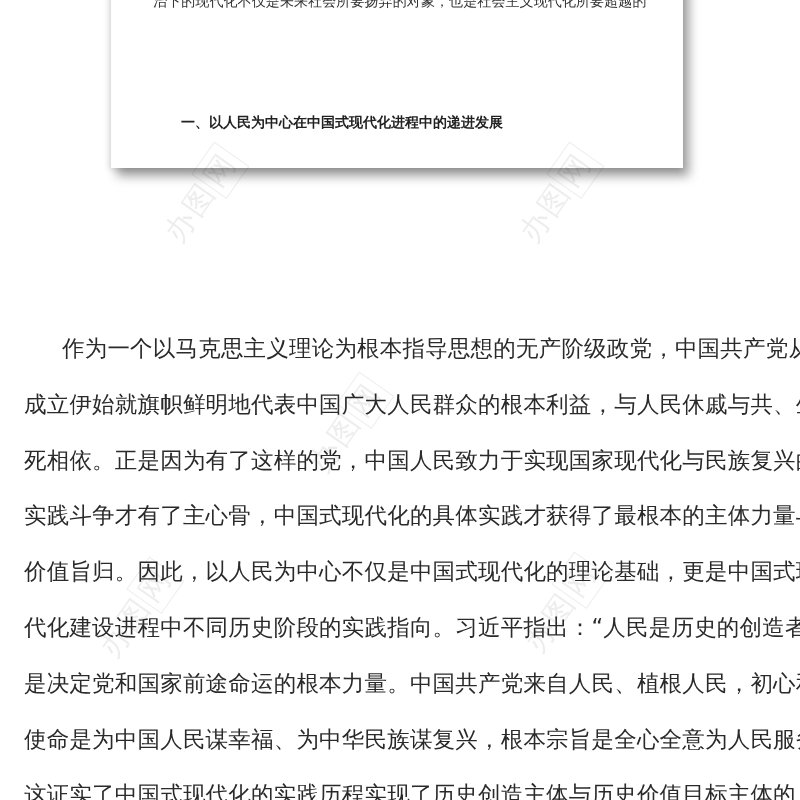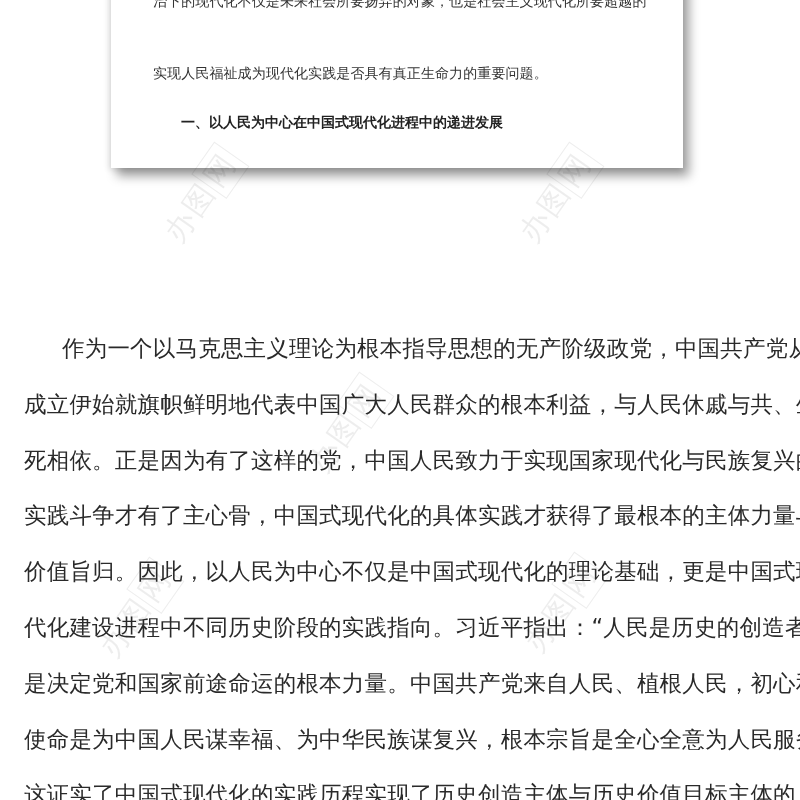--- a/index.html
+++ b/index.html
@@ -77,21 +77,20 @@
     display: inline-block;
     border: 1.5px solid rgba(0,0,0,0.07);
     padding: 0 3px;
   }
 </style>
 </head>
 <body>
 
 <div class="card">
   <div class="card-line l0">治下的现代化不仅是未来社会所要扬弃的对象，也是社会主义现代化所要超越的</div>
-  <div class="card-line l2">实现人民福祉成为现代化实践是否具有真正生命力的重要问题。</div>
   <div class="card-heading">一、以人民为中心在中国式现代化进程中的递进发展</div>
 </div>
 
 <div class="body-text">
   <div class="body-line indent">作为一个以马克思主义理论为根本指导思想的无产阶级政党，中国共产党从</div>
   <div class="body-line">成立伊始就旗帜鲜明地代表中国广大人民群众的根本利益，与人民休戚与共、生</div>
   <div class="body-line">死相依。正是因为有了这样的党，中国人民致力于实现国家现代化与民族复兴的</div>
   <div class="body-line">实践斗争才有了主心骨，中国式现代化的具体实践才获得了最根本的主体力量与</div>
   <div class="body-line">价值旨归。因此，以人民为中心不仅是中国式现代化的理论基础，更是中国式现</div>
   <div class="body-line">代化建设进程中不同历史阶段的实践指向。习近平指出：“人民是历史的创造者，</div>

